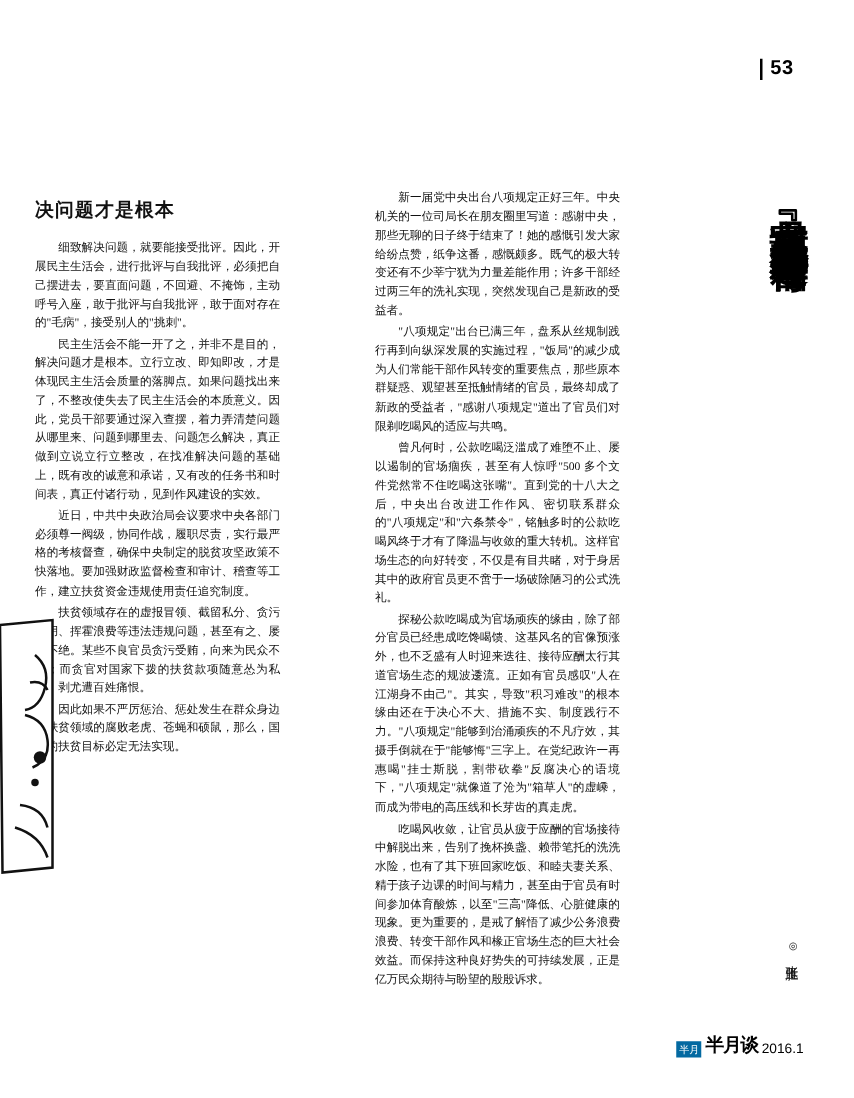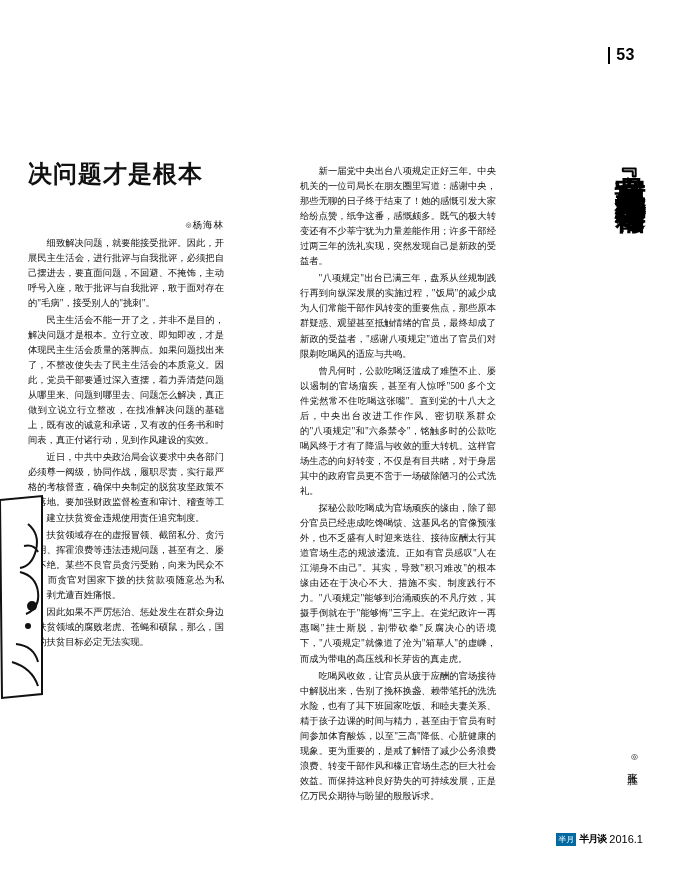--- a/index.html
+++ b/index.html
@@ -93,24 +93,24 @@
 
   
   .col-left {
     left: 28px;
     top: 160px;
     width: 196px;
   }
   .headline {
     font-family: "DejaVu Serif", "Liberation Serif", serif;
     font-weight: bold;
-    font-size: 24px;
+    font-size: 15px;
     letter-spacing: 1px;
     line-height: 1.18;
-    margin: 0 0 30px 0;
+    margin: 0 0 14px 0;
     text-indent: 0;
   }
   .author-line {
     font-size: 9.5px;
     text-align: right;
     margin: 0 0 12px 0;
     text-indent: 0;
     letter-spacing: 1px;
   }
   .author-line .dot {
@@ -128,21 +128,21 @@
     margin: 20px 0 10px 0;
     text-indent: 0;
   }
   .end-credit {
     text-indent: 2em;
   }
 
   
   .col-mid {
     left: 300px;
-    top: 164px;
+    top: 152px;
     width: 196px;
   }
 
   
   .cartoon {
     position: absolute;
     left: -2px;
     top: 494px;
     width: 46px;
     height: 206px;
@@ -164,21 +164,21 @@
     color: #fff;
     font-family: "DejaVu Sans", sans-serif;
     font-size: 8px;
     line-height: 11px;
     padding: 1px 2px;
     letter-spacing: 0px;
   }
   .footer-name {
     font-family: Liberation Serif, serif;
     font-weight: bold;
-    font-size: 10px;
+    font-size: 15px;
     letter-spacing: -1px;
   }
   .footer-date {
     font-family: "Liberation Sans", sans-serif;
     font-size: 11px;
     padding-bottom: 1px;
   }
 </style>
 </head>
 <body>
@@ -191,23 +191,20 @@
   </div>
 
   <div class="vtitle">官员感谢『八项规定』传递可喜信号</div>
   <div class="byline-vert">
     <span class="dot">◎</span>
     <span>张玉胜</span>
   </div>
 
   <div class="col col-left">
     <h1 class="headline">决问题才是根本</h1>
-    <p class="author-line">
-      <span class="dot">◎</span><span>杨海林</span>
-    </p>
     <p>细致解决问题，就要能接受批评。因此，开展民主生活会，进行批评与自我批评，必须把自己摆进去，要直面问题，不回避、不掩饰，主动呼号入座，敢于批评与自我批评，敢于面对存在的"毛病"，接受别人的"挑刺"。</p>
     <p>民主生活会不能一开了之，并非不是目的，解决问题才是根本。立行立改、即知即改，才是体现民主生活会质量的落脚点。如果问题找出来了，不整改使失去了民主生活会的本质意义。因此，党员干部要通过深入查摆，着力弄清楚问题从哪里来、问题到哪里去、问题怎么解决，真正做到立说立行立整改，在找准解决问题的基础上，既有改的诚意和承诺，又有改的任务书和时间表，真正付诸行动，见到作风建设的实效。</p>
 
     <p>近日，中共中央政治局会议要求中央各部门必须尊一阀级，协同作战，履职尽责，实行最严格的考核督查，确保中央制定的脱贫攻坚政策不快落地。要加强财政监督检查和审计、稽查等工作，建立扶贫资金违规使用责任追究制度。</p>
     <p>扶贫领域存在的虚报冒领、截留私分、贪污挪用、挥霍浪费等违法违规问题，甚至有之、屡禁不绝。某些不良官员贪污受贿，向来为民众不齿；而贪官对国家下拨的扶贫款项随意怂为私款，剥尤遭百姓痛恨。</p>
     <p>因此如果不严厉惩治、惩处发生在群众身边的扶贫领域的腐败老虎、苍蝇和硕鼠，那么，国家的扶贫目标必定无法实现。</p>
   </div>
 
   <div class="cartoon">
     <svg width="46" height="206" viewBox="0 0 46 206" xmlns="http://www.w3.org/2000/svg">

